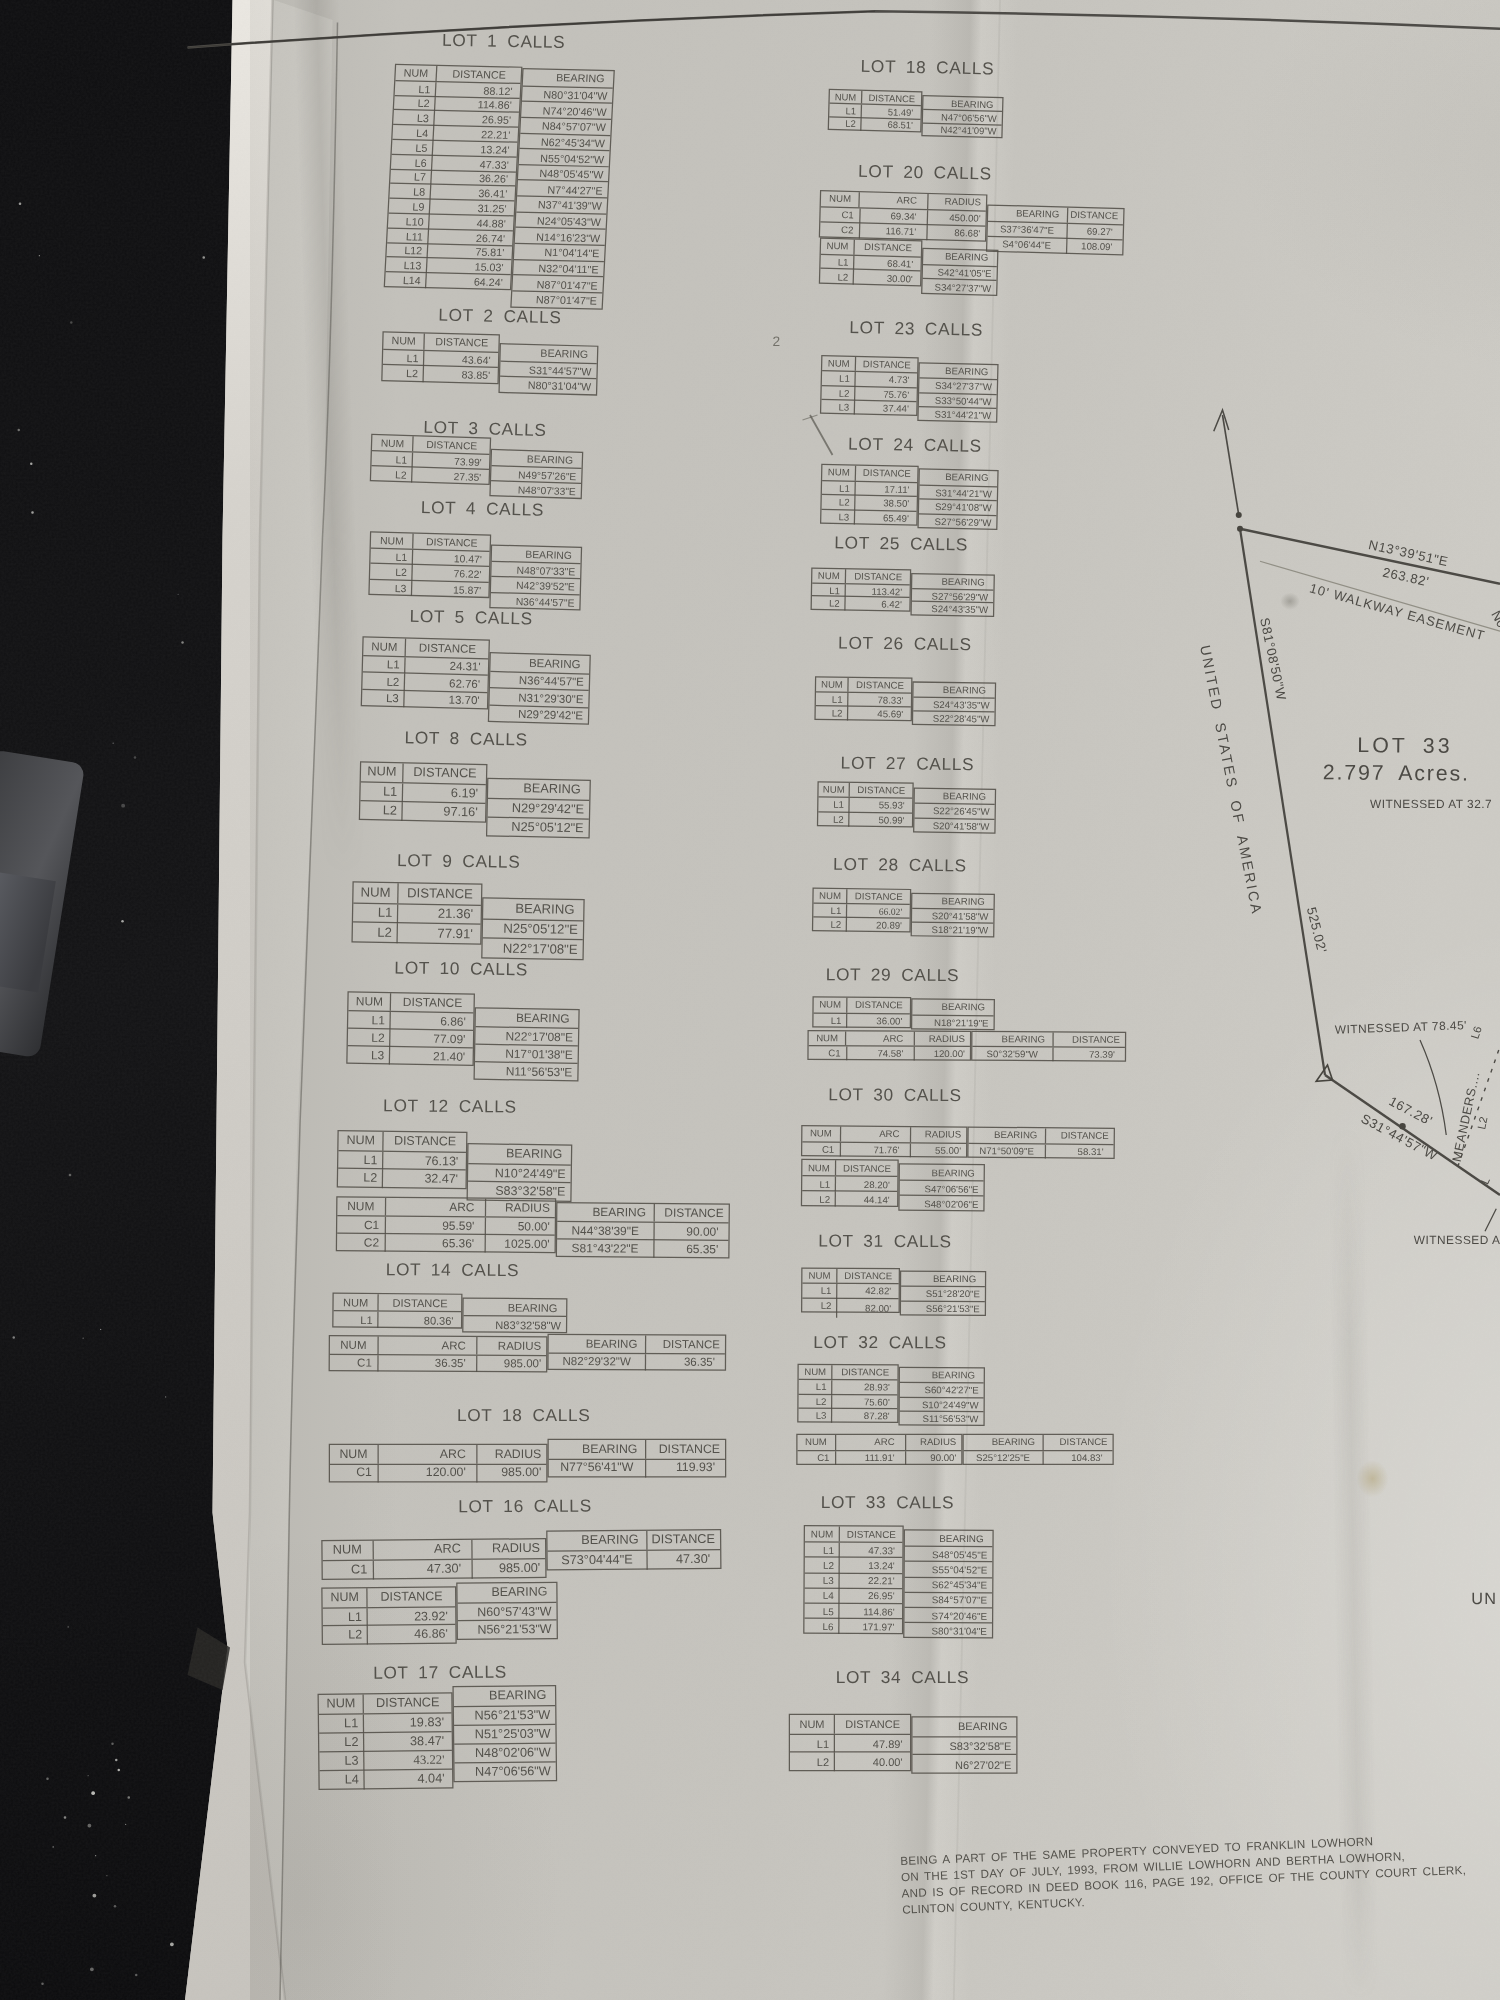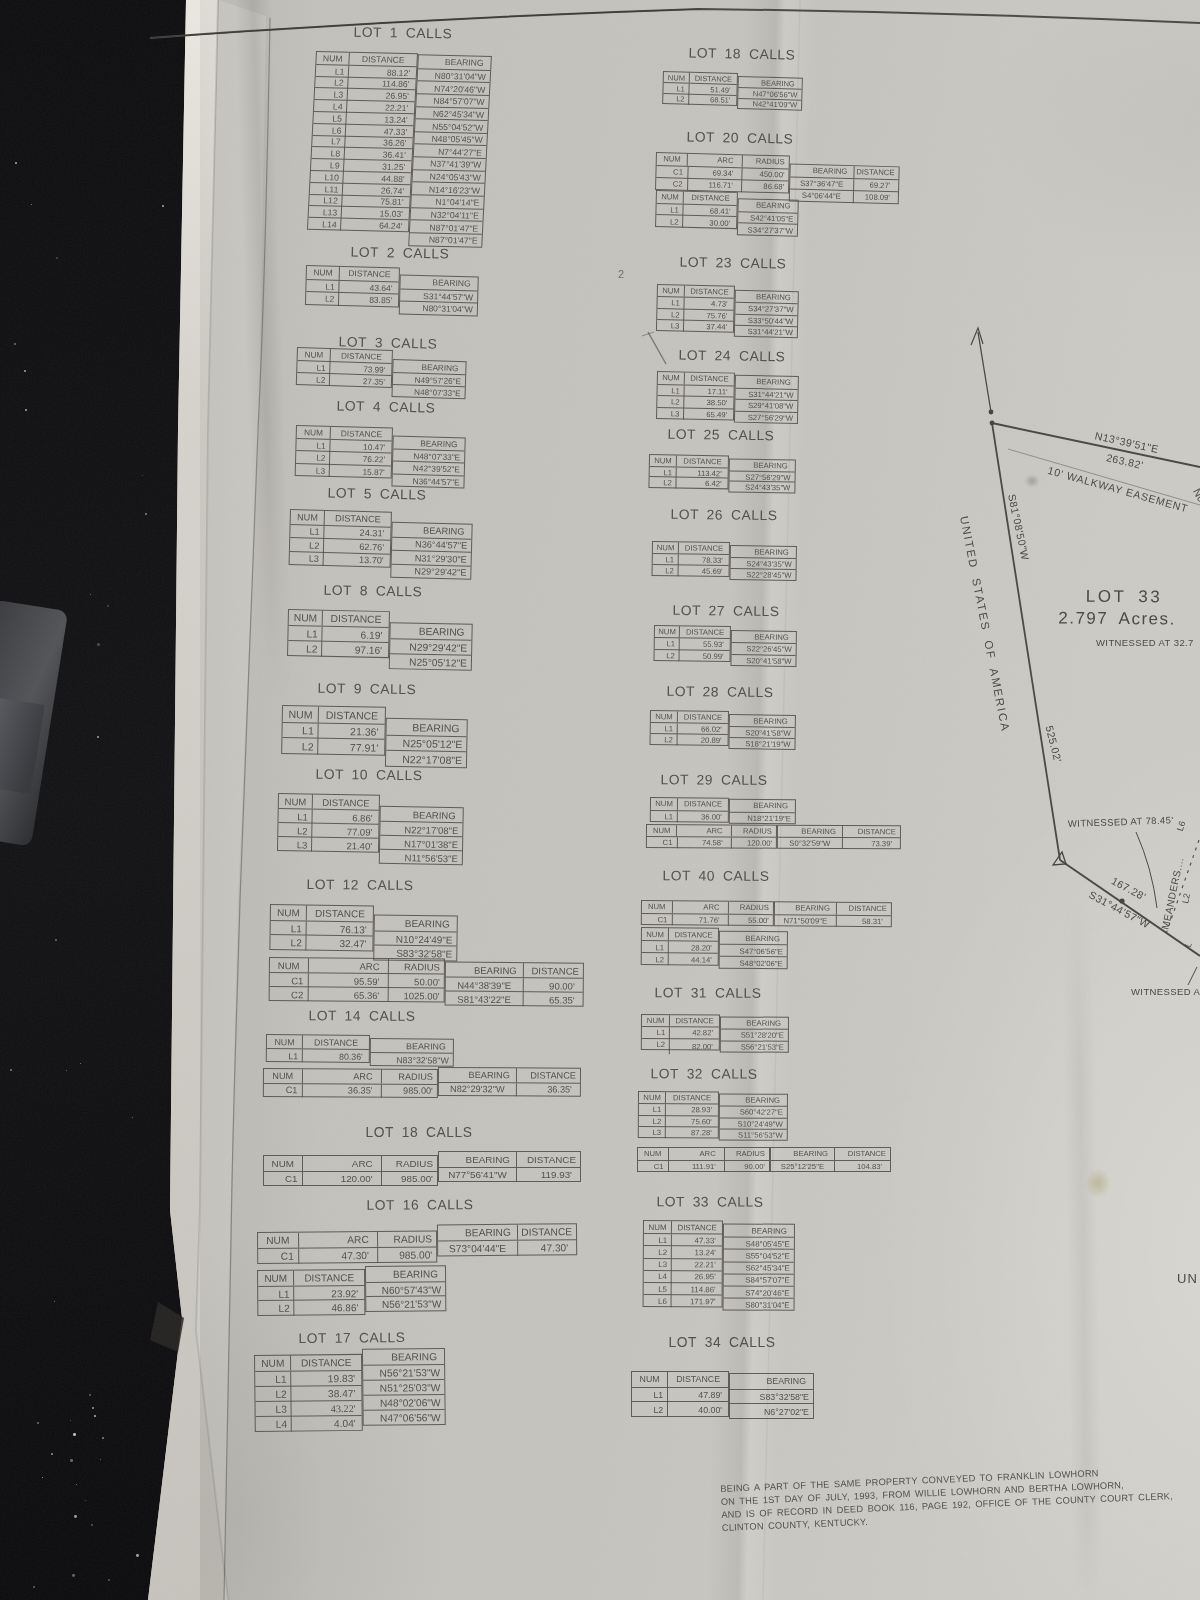--- a/index.html
+++ b/index.html
@@ -962,21 +962,21 @@
 <div style="position:absolute;left:720px;top:692px;transform:translate(-50%,-50%) rotate(0.7deg);font-size:13.8px;letter-spacing:0.55px;word-spacing:3.5px;color:#54524c;white-space:nowrap;">LOT 28 CALLS</div>
 
 <div style="position:absolute;left:650px;top:710px;transform:rotate(0.8deg) skewX(0deg);transform-origin:0 0;color:#54524c;">
       <div style="position:absolute;left:0px;top:0px;width:79px;border:1px solid rgba(82,79,72,0.88);">
         <div style="display:flex;height:11.0px;">
           <div style="width:27px;height:11.0px;display:flex;align-items:center;justify-content:center;font-size:7.7px;overflow:hidden;white-space:nowrap;">NUM</div>
           <div style="width:52px;height:11.0px;border-left:1px solid rgba(82,79,72,0.88);display:flex;align-items:center;justify-content:center;font-size:7.7px;overflow:hidden;white-space:nowrap;">DISTANCE</div>
         </div>
         <div style="display:flex;border-top:1px solid rgba(82,79,72,0.88);height:11.0px;">
           <div style="width:27px;height:11.0px;display:flex;align-items:center;justify-content:flex-end;padding-right:4px;font-size:7.7px;overflow:hidden;white-space:nowrap;">L1</div>
-          <div style="width:52px;height:11.0px;border-left:1px solid rgba(82,79,72,0.88);display:flex;align-items:center;justify-content:flex-end;padding-right:6px;font-size:7.7px;overflow:hidden;white-space:nowrap;">66.02'</div>
+          <div style="width:52px;height:11.0px;border-left:1px solid rgba(82,79,72,0.88);display:flex;align-items:center;justify-content:flex-end;padding-right:6px;font-size:7.7px;overflow:hidden;white-space:nowrap;font-family:Liberation Serif, serif;">66.02'</div>
         </div>
         <div style="display:flex;border-top:1px solid rgba(82,79,72,0.88);height:11.0px;">
           <div style="width:27px;height:11.0px;display:flex;align-items:center;justify-content:flex-end;padding-right:4px;font-size:7.7px;overflow:hidden;white-space:nowrap;">L2</div>
           <div style="width:52px;height:11.0px;border-left:1px solid rgba(82,79,72,0.88);display:flex;align-items:center;justify-content:flex-end;padding-right:6px;font-size:7.7px;overflow:hidden;white-space:nowrap;">20.89'</div>
         </div>
       </div>
       <div style="position:absolute;left:79px;top:3px;width:67px;border:1px solid rgba(82,79,72,0.88);">
         <div style="display:flex;height:11.0px;">
           <div style="width:67px;height:11.0px;display:flex;align-items:center;justify-content:flex-end;padding-right:7px;font-size:7.7px;overflow:hidden;white-space:nowrap;">BEARING</div>
         </div>
@@ -1030,21 +1030,21 @@
           <div style="width:65px;height:11.0px;display:flex;align-items:center;justify-content:flex-end;padding-right:6px;font-size:7.7px;overflow:hidden;white-space:nowrap;">BEARING</div>
           <div style="width:59px;height:11.0px;border-left:1px solid rgba(82,79,72,0.88);display:flex;align-items:center;justify-content:flex-end;padding-right:4px;font-size:7.7px;overflow:hidden;white-space:nowrap;">DISTANCE</div>
         </div>
         <div style="display:flex;border-top:1px solid rgba(82,79,72,0.88);height:11.0px;">
           <div style="width:65px;height:11.0px;display:flex;align-items:center;justify-content:center;font-size:7.7px;overflow:hidden;white-space:nowrap;">S0°32'59"W</div>
           <div style="width:59px;height:11.0px;border-left:1px solid rgba(82,79,72,0.88);display:flex;align-items:center;justify-content:flex-end;padding-right:8px;font-size:7.7px;overflow:hidden;white-space:nowrap;">73.39'</div>
         </div>
       </div>
     </div>
 
-<div style="position:absolute;left:716px;top:876px;transform:translate(-50%,-50%) rotate(0.4deg);font-size:13.8px;letter-spacing:0.55px;word-spacing:3.5px;color:#54524c;white-space:nowrap;">LOT 40 CALLS</div>
+<div style="position:absolute;left:716px;top:876px;transform:translate(-50%,-50%) rotate(0.4deg);font-size:13.8px;letter-spacing:0.55px;word-spacing:3.5px;color:#54524c;white-space:nowrap;">LOT 30 CALLS</div>
 
 <div style="position:absolute;left:641px;top:900px;transform:rotate(0.5deg);transform-origin:0 0;color:#54524c;">
       <div style="position:absolute;left:0px;top:0px;width:133px;border:1px solid rgba(82,79,72,0.88);">
         <div style="display:flex;height:11.5px;">
           <div style="width:30px;height:11.5px;display:flex;align-items:center;justify-content:center;font-size:7.7px;overflow:hidden;white-space:nowrap;">NUM</div>
           <div style="width:57px;height:11.5px;border-left:1px solid rgba(82,79,72,0.88);display:flex;align-items:center;justify-content:flex-end;padding-right:8px;font-size:7.7px;overflow:hidden;white-space:nowrap;">ARC</div>
           <div style="width:46px;height:11.5px;border-left:1px solid rgba(82,79,72,0.88);display:flex;align-items:center;justify-content:flex-end;padding-right:4px;font-size:7.7px;overflow:hidden;white-space:nowrap;">RADIUS</div>
         </div>
         <div style="display:flex;border-top:1px solid rgba(82,79,72,0.88);height:11.5px;">
           <div style="width:30px;height:11.5px;display:flex;align-items:center;justify-content:flex-end;padding-right:4px;font-size:7.7px;overflow:hidden;white-space:nowrap;">C1</div>

